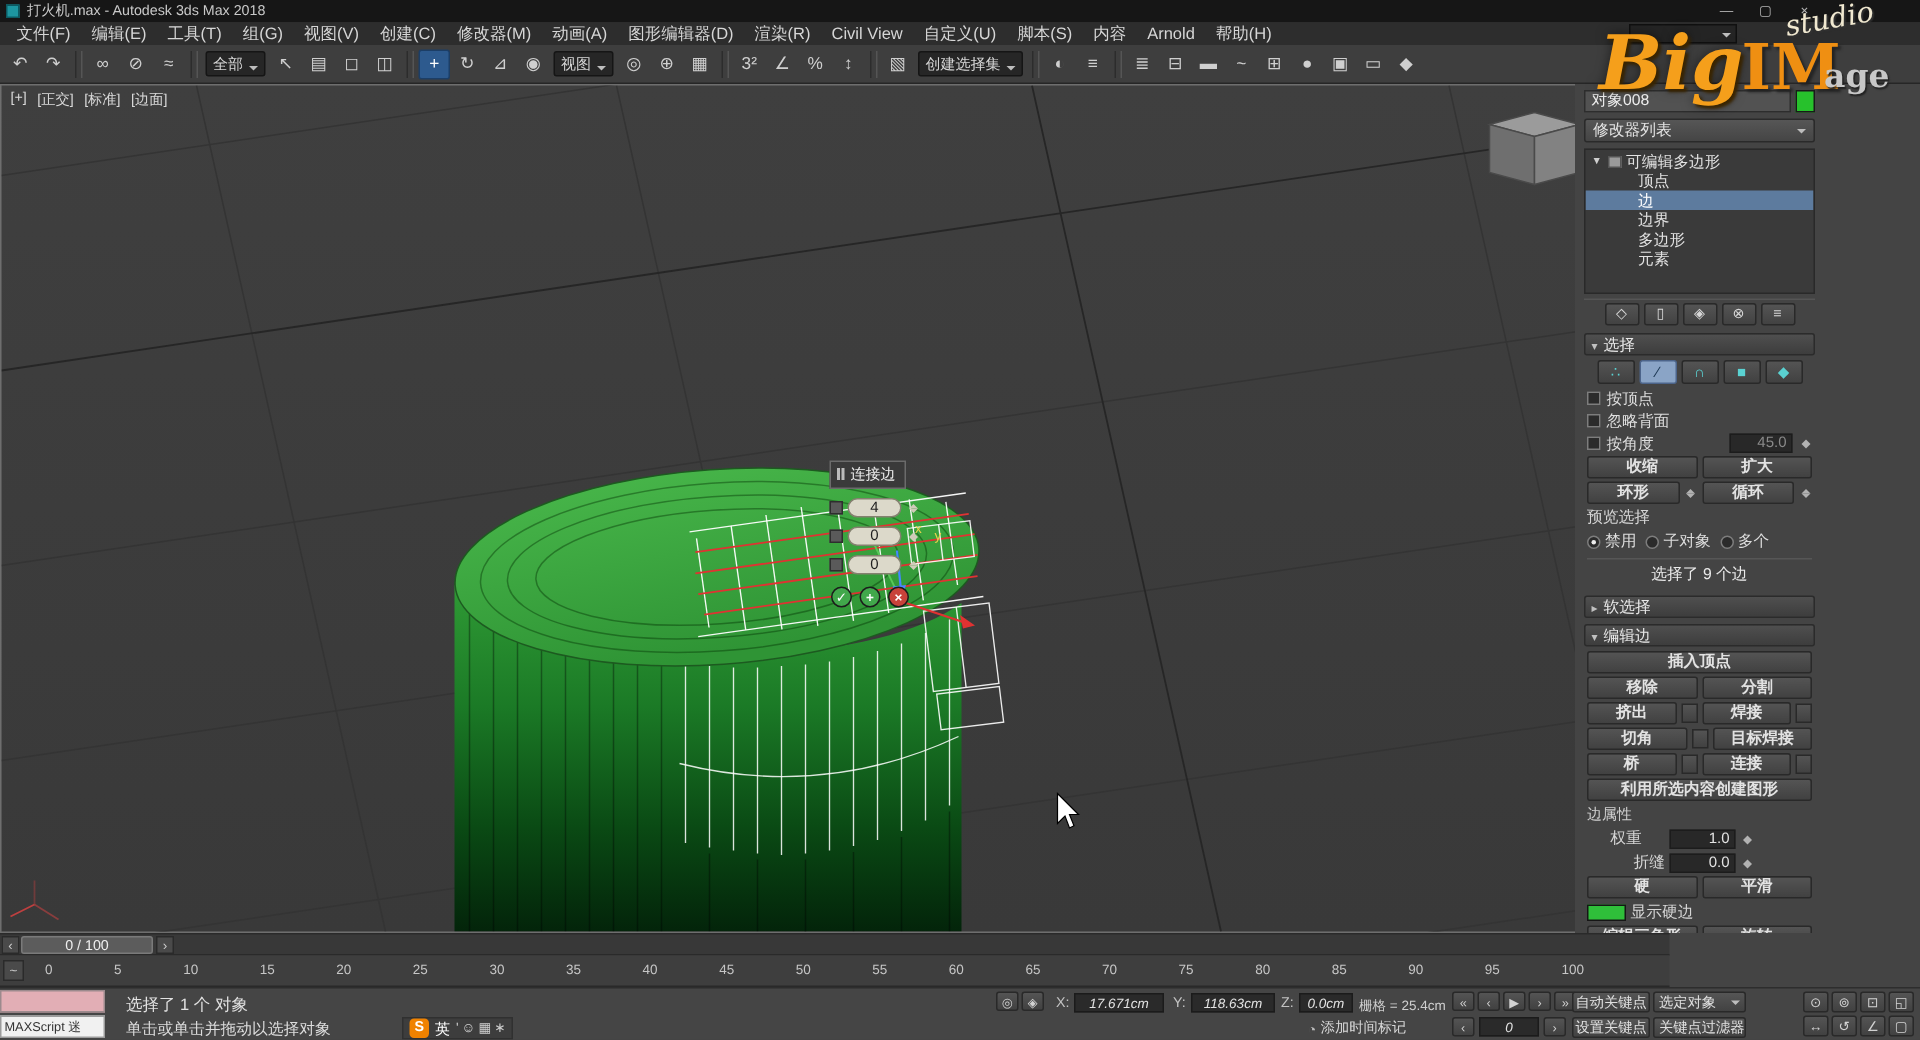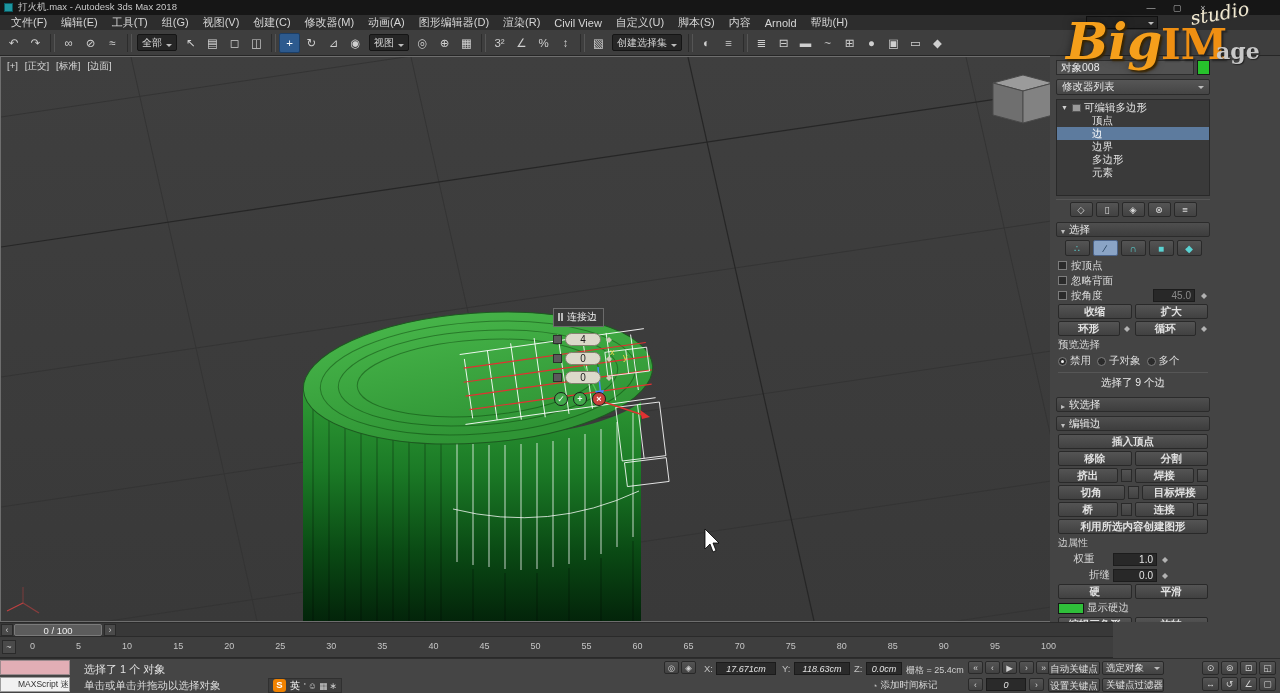--- a/index.html
+++ b/index.html
@@ -94,21 +94,21 @@
 .ts-btn{position:absolute;top:1px;width:12px;height:12px;background:#4a4a4a;border:1px solid #2a2a2a;color:#ccc;font-size:9px;text-align:center;line-height:11px;}
 .ts-handle{position:absolute;left:14px;top:1px;width:88px;height:12px;background:#5c5c5c;border:1px solid #7a7a7a;border-radius:2px;color:#eee;font-size:9.5px;text-align:center;line-height:11px;}
 .trackbar{left:0;top:637px;width:1113px;height:21px;background:#3e3e3e;border-bottom:1px solid #292929;z-index:3;}
 .ticks{position:absolute;left:30px;top:4px;width:1026px;display:flex;justify-content:space-between;}
 .tick{font-size:9px;color:#c6c6c6;}
 .tb-curve{position:absolute;left:2px;top:3px;width:14px;height:14px;background:#4a4a4a;border:1px solid #2a2a2a;color:#ccc;font-size:9px;text-align:center;line-height:12px;}
 
 
 .statusbar{left:0;top:658px;width:1280px;height:35px;background:#454545;border-top:1px solid #2d2d2d;z-index:10;}
 .macro-line{left:0;top:1px;width:70px;height:15px;background:#e2aeb5;border:1px solid #9c8a8d;}
-.listener-line{left:0;top:18px;width:70px;height:15px;background:#f1f1f1;border:1px solid #9c9c9c;color:#333;font-size:8.5px;line-height:13px;padding-left:2px;white-space:nowrap;overflow:hidden;text-align:right;}
+.listener-line{left:0;top:18px;width:70px;height:15px;background:#f1f1f1;border:1px solid #9c9c9c;color:#333;font-size:8.5px;line-height:13px;padding-left:2px;white-space:nowrap;overflow:hidden;}
 .sel-status{left:84px;top:3px;font-size:11px;color:#e2e2e2;}
 .prompt{left:84px;top:20px;font-size:10.5px;color:#dcdcdc;}
 .sb-btn{width:15px;height:13px;background:linear-gradient(#545454,#414141);border:1px solid #292929;border-radius:2px;color:#d2d2d2;font-size:8.5px;text-align:center;line-height:12px;display:inline-block;}
 .sb-row{display:flex;gap:2px;}
 .coord-label{font-size:9.5px;color:#c2c2c2;}
 .sb-field{background:#2a2a2a;border:1px solid #1b1b1b;height:13px;color:#e2e2e2;font-size:9px;line-height:12px;text-align:center;font-style:italic;}
 .grid-label{font-size:9px;color:#cfcfcf;white-space:nowrap;}
 .sb-gray-btn{background:linear-gradient(#555,#424242);border:1px solid #292929;border-radius:2px;color:#e0e0e0;font-size:9.5px;text-align:center;height:14px;line-height:13px;white-space:nowrap;overflow:hidden;}
 .sb-drop{background:linear-gradient(#555,#424242);border:1px solid #292929;border-radius:2px;display:flex;align-items:center;justify-content:space-between;padding:0 3px;height:14px;font-size:9.5px;color:#e0e0e0;white-space:nowrap;overflow:hidden;}
 .nav-grid{position:absolute;left:1202px;top:2px;width:76px;display:flex;flex-wrap:wrap;gap:2px;}

